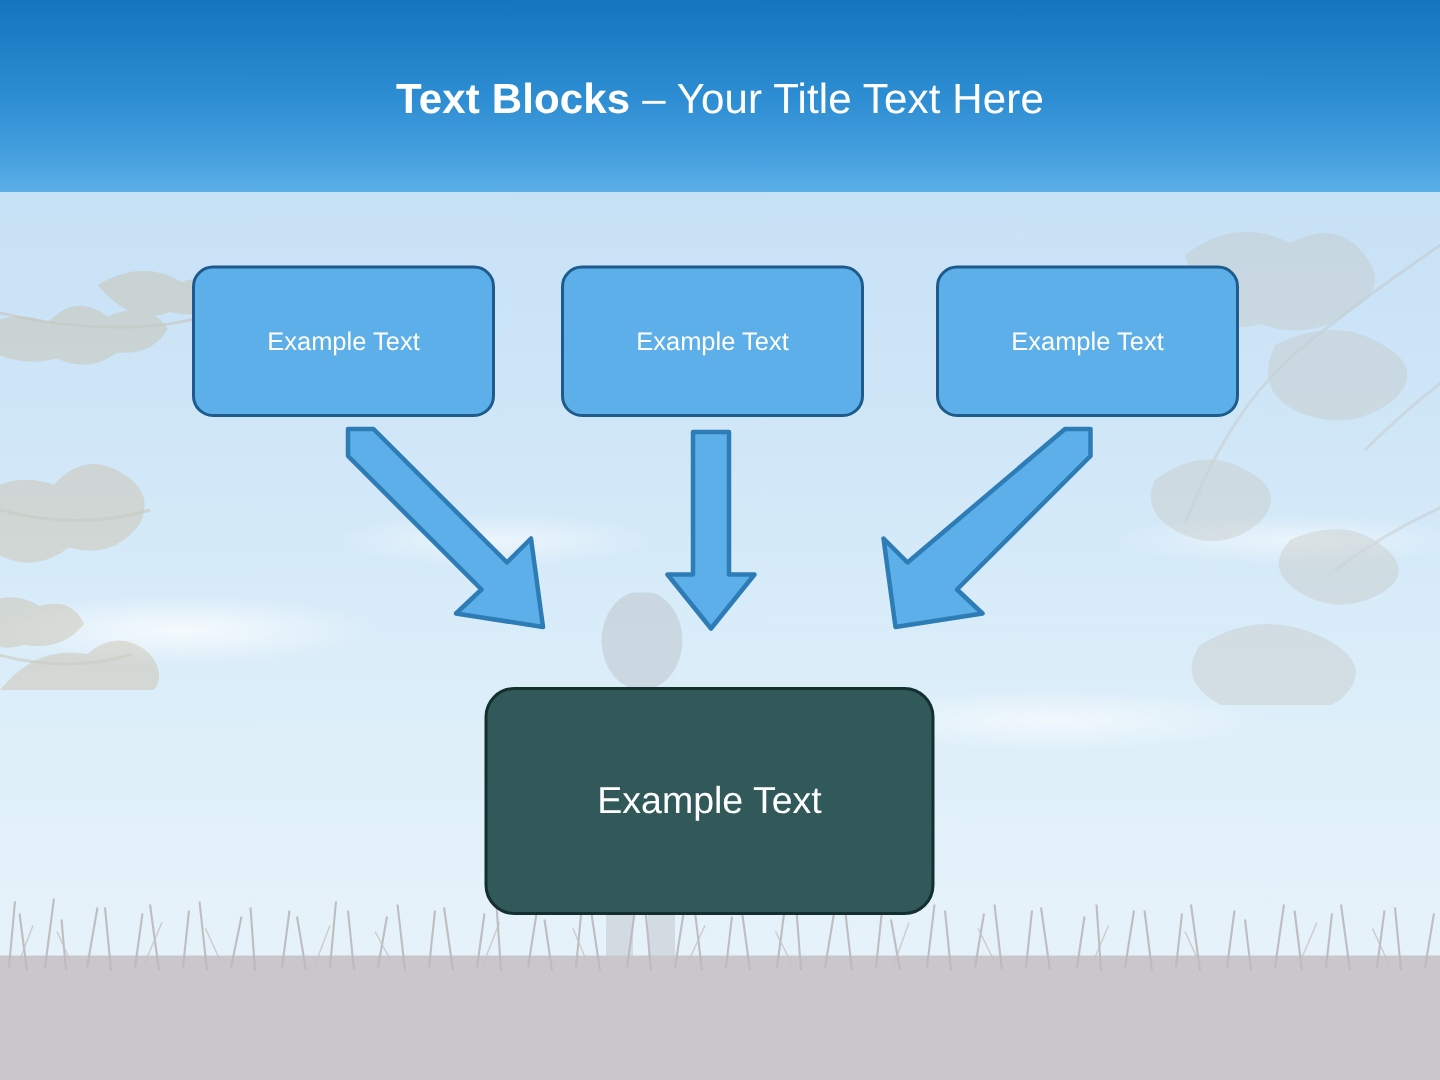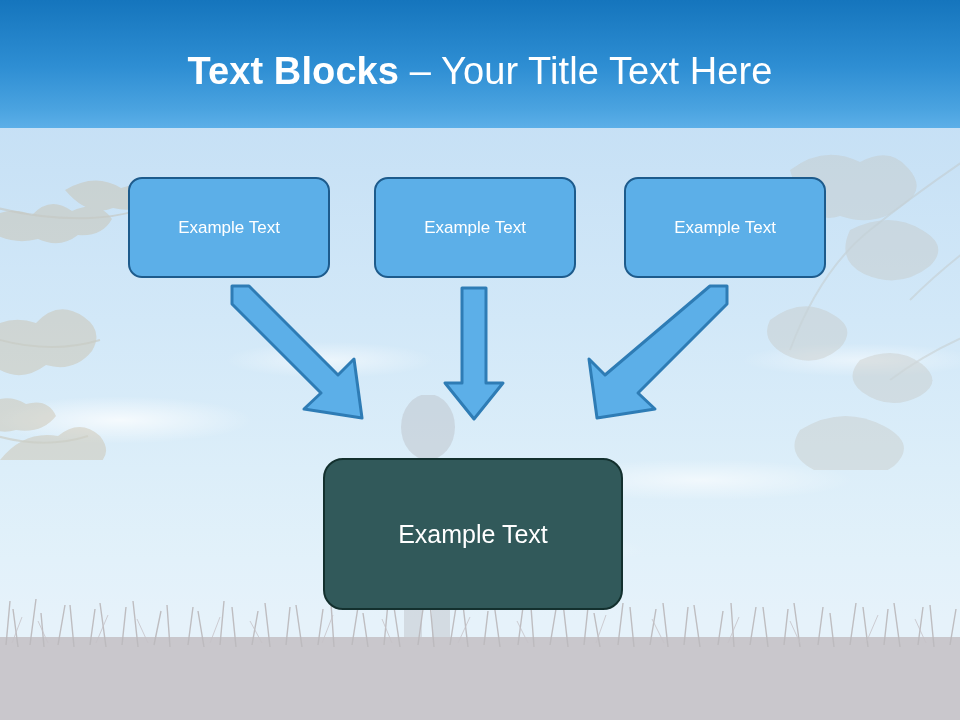--- a/index.html
+++ b/index.html
@@ -55,21 +55,21 @@
     left: 0; top: 0;
     width: 960px; height: 128px;
     background: linear-gradient(to bottom, #1575bd 0%, #2e8ed3 52%, #4aa3e0 85%, #5cafe8 100%);
   }
   .slide-title {
     position: absolute;
     left: 0; top: 50px;
     width: 960px;
     text-align: center;
     color: #ffffff;
-    font-size: 38px;
+    font-size: 28px;
     letter-spacing: .1px;
     white-space: nowrap;
   }
   .slide-title .t-bold { font-weight: bold; }
   .slide-title .t-light { font-weight: normal; }
 
   
   .top-block {
     position: absolute;
     top: 177px;

